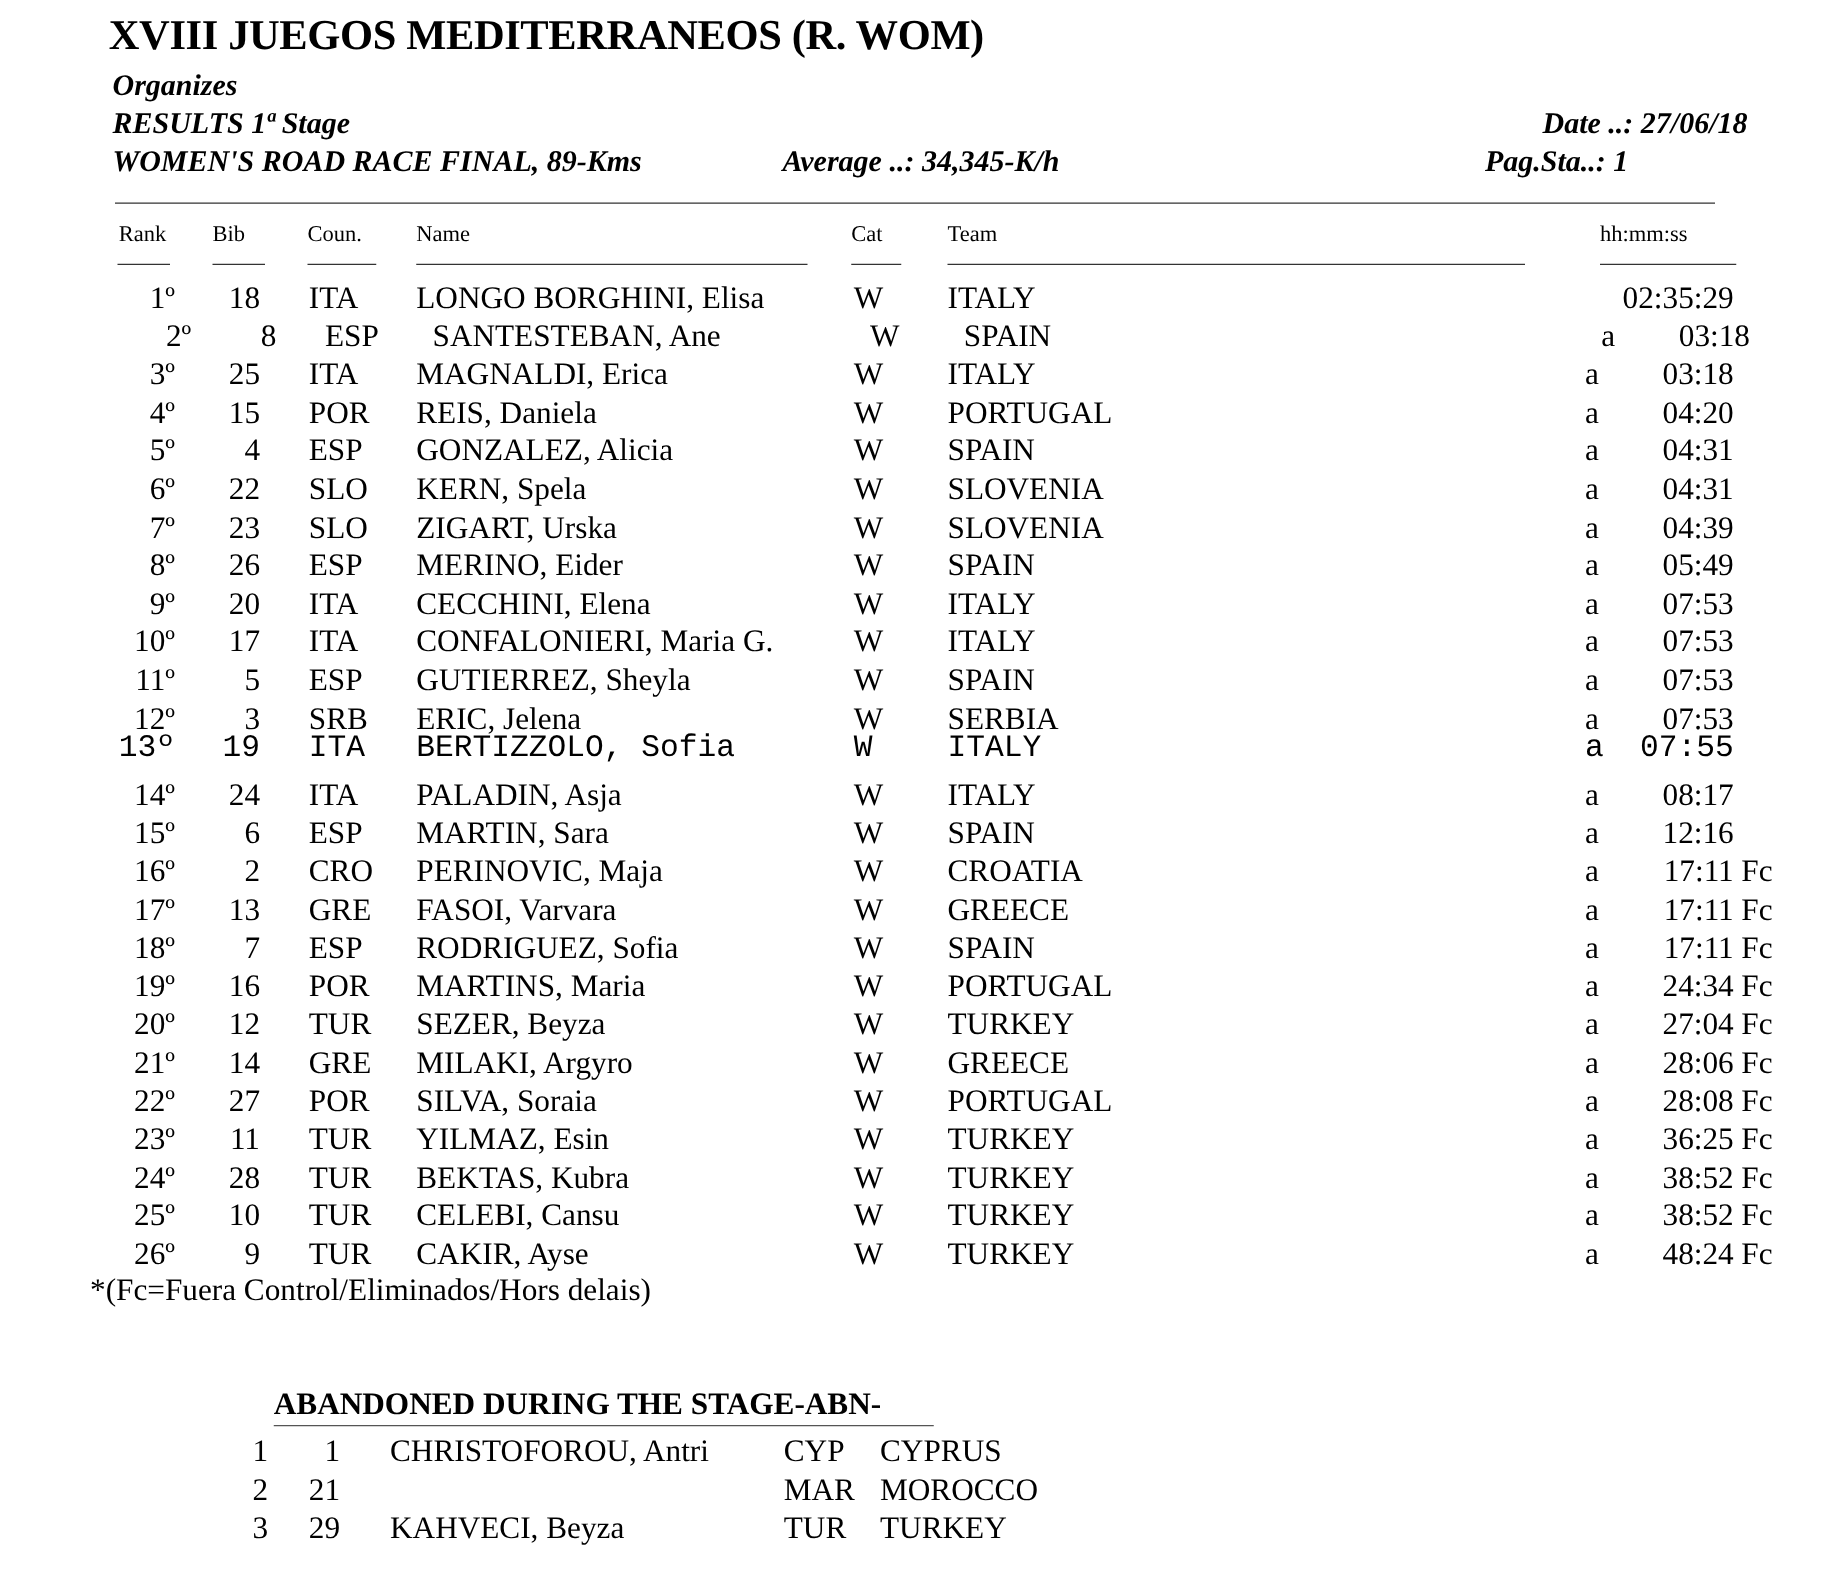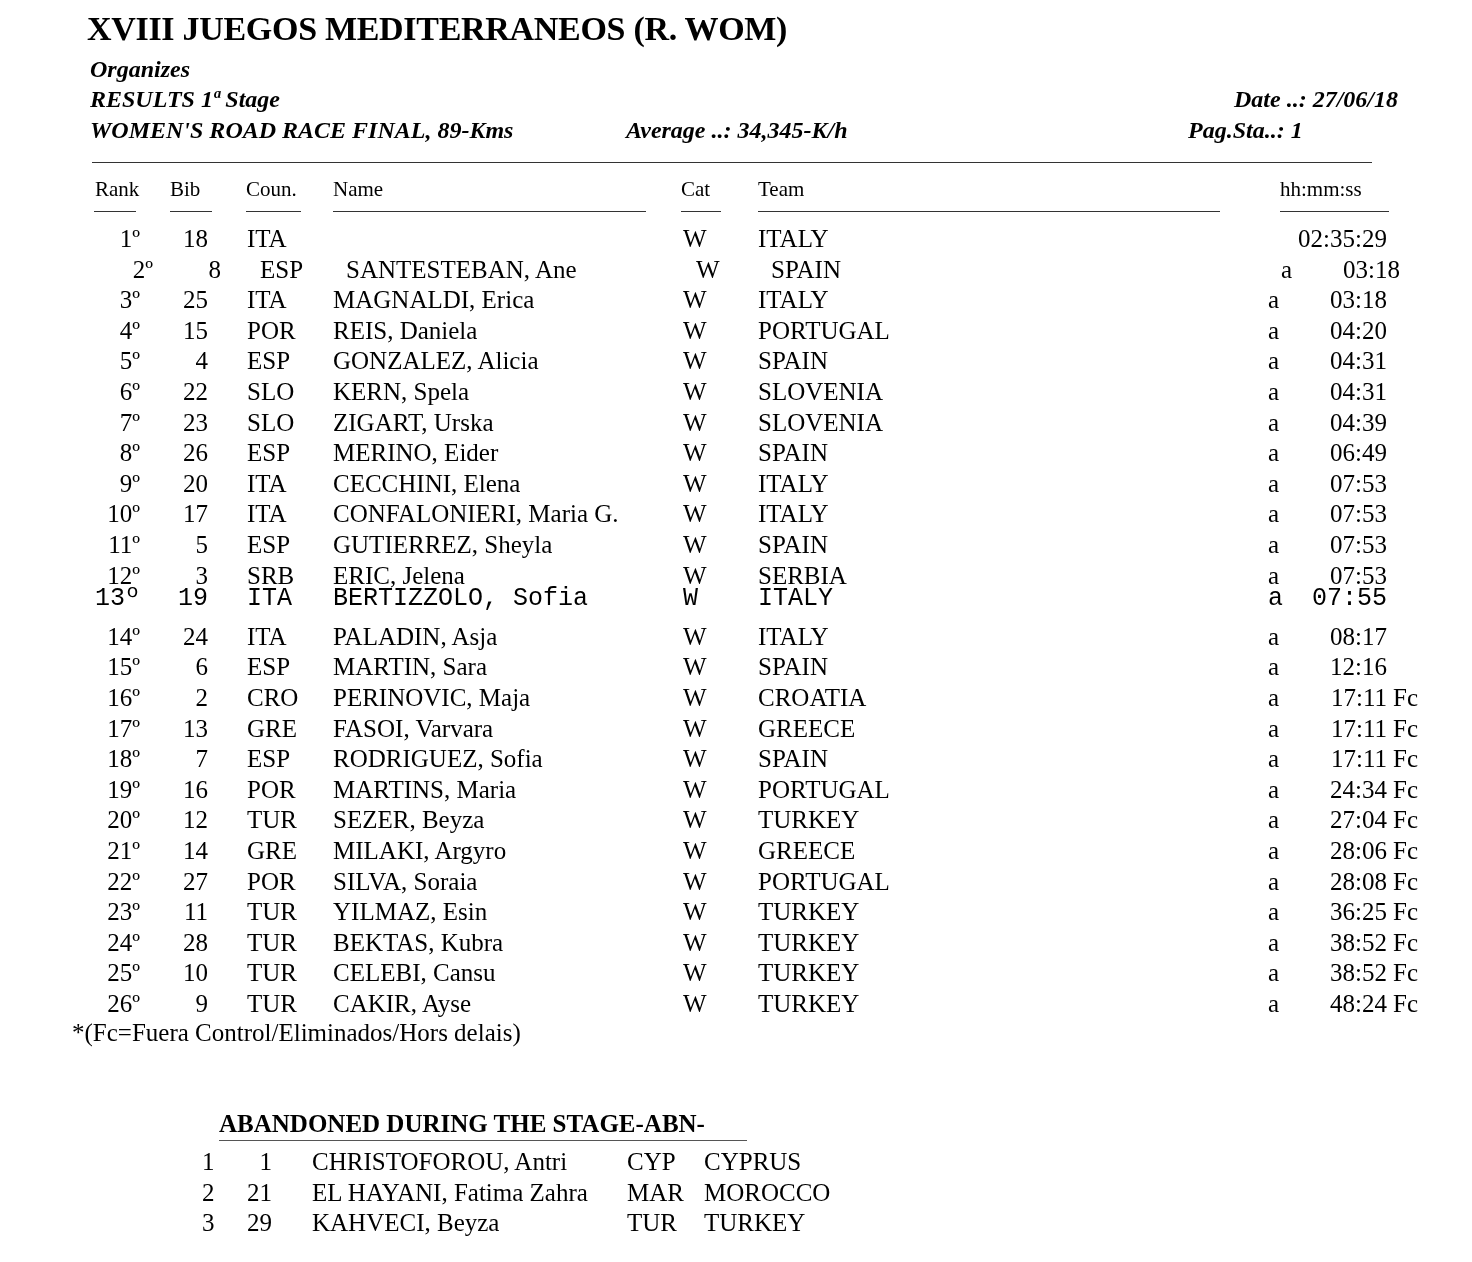--- a/index.html
+++ b/index.html
@@ -4,21 +4,21 @@
 <style>
   html, body { margin: 0; padding: 0; background: #ffffff; }
   body {
     width: 1472px; height: 1262px; position: relative; overflow: hidden;
     font-family: "Liberation Serif", "DejaVu Serif", serif; color: #000;
   }
   .abs { position: absolute; white-space: nowrap; }
   .title { left: 87px; top: 10px; font-size: 34px; font-weight: bold; letter-spacing: -0.3px; }
   .hdr { font-size: 24px; font-weight: bold; font-style: italic; }
   .rule { position: absolute; height: 0; border-top: 1.5px solid #333; }
-  .colh { font-size: 21px; top: 177px; }
+  .colh { font-size: 18px; top: 177px; }
   .ul { position: absolute; top: 211px; height: 0; border-top: 1.5px solid #333; }
   .row { position: absolute; left: 0; width: 1472px; height: 30px; font-size: 25px; }
   .row span { position: absolute; white-space: nowrap; }
   .c-rank { right: calc(1472px - 140px); text-align: right; }
   .c-bib  { right: calc(1472px - 208px); text-align: right; }
   .c-coun { left: 247px; }
   .c-name { left: 333px; }
   .c-cat  { left: 683px; }
   .c-team { left: 758px; }
   .c-a    { left: 1268px; }
@@ -60,20 +60,21 @@
 <div class="ul" style="left:333px; width:313px;"></div>
 <div class="ul" style="left:681px; width:40px;"></div>
 <div class="ul" style="left:758px; width:462px;"></div>
 <div class="ul" style="left:1280px; width:109px;"></div>
 
 <div id="results-body">
     <div class="row" style="top: 225px;">
       <span class="c-rank">1º</span>
       <span class="c-bib">18</span>
       <span class="c-coun">ITA</span>
+      <span class="c-name">LONGO BORGHINI, Elisa</span>
       <span class="c-cat">W</span>
       <span class="c-team">ITALY</span>
       <span class="c-a"></span>
       <span class="c-time">02:35:29</span>
       <span class="c-fc"></span>
     </div>
     <div class="row" style="top: 255.6px; margin-left: 13px;">
       <span class="c-rank">2º</span>
       <span class="c-bib">8</span>
       <span class="c-coun">ESP</span>
@@ -140,21 +141,21 @@
       <span class="c-fc"></span>
     </div>
     <div class="row" style="top: 439.2px;">
       <span class="c-rank">8º</span>
       <span class="c-bib">26</span>
       <span class="c-coun">ESP</span>
       <span class="c-name">MERINO, Eider</span>
       <span class="c-cat">W</span>
       <span class="c-team">SPAIN</span>
       <span class="c-a">a</span>
-      <span class="c-time">06:49</span>
+      <span class="c-time">05:49</span>
       <span class="c-fc"></span>
     </div>
     <div class="row" style="top: 469.8px;">
       <span class="c-rank">9º</span>
       <span class="c-bib">20</span>
       <span class="c-coun">ITA</span>
       <span class="c-name">CECCHINI, Elena</span>
       <span class="c-cat">W</span>
       <span class="c-team">ITALY</span>
       <span class="c-a">a</span>
@@ -358,21 +359,20 @@
     <div class="abn-row" style="top: 1148px;">
       <span class="a-idx">1</span>
       <span class="a-bib">1</span>
       <span class="a-name">CHRISTOFOROU, Antri</span>
       <span class="a-coun">CYP</span>
       <span class="a-team">CYPRUS</span>
     </div>
     <div class="abn-row" style="top: 1178.6px;">
       <span class="a-idx">2</span>
       <span class="a-bib">21</span>
-      <span class="a-name">EL HAYANI, Fatima Zahra</span>
       <span class="a-coun">MAR</span>
       <span class="a-team">MOROCCO</span>
     </div>
     <div class="abn-row" style="top: 1209.2px;">
       <span class="a-idx">3</span>
       <span class="a-bib">29</span>
       <span class="a-name">KAHVECI, Beyza</span>
       <span class="a-coun">TUR</span>
       <span class="a-team">TURKEY</span>
     </div>

